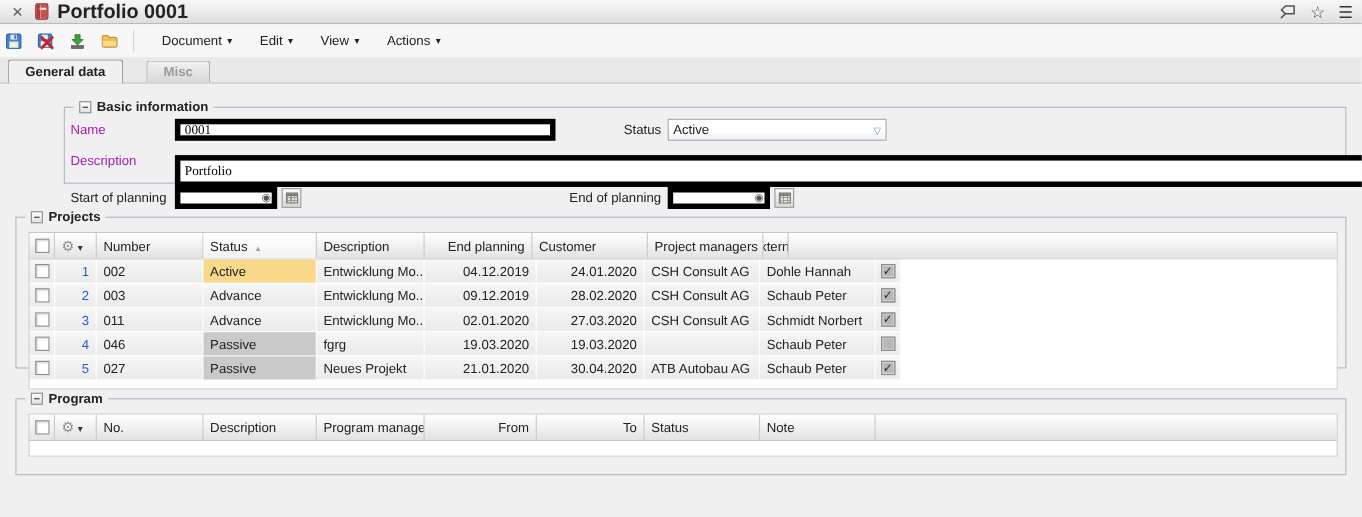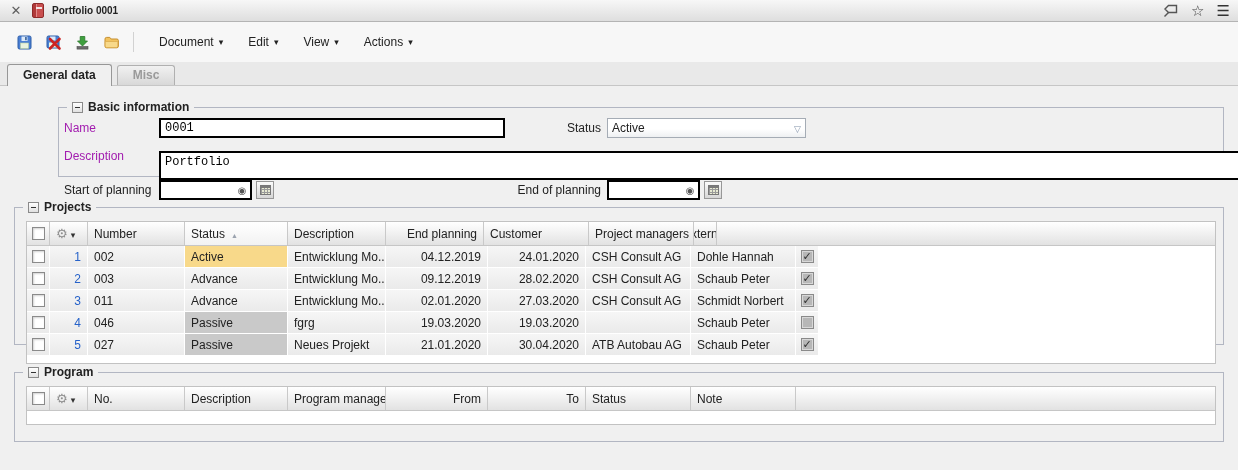--- a/index.html
+++ b/index.html
@@ -13,34 +13,34 @@
   
   .titlebar {
     height:22px; padding:0 8px; display:flex; align-items:center; gap:8px;
     background:linear-gradient(#f7f7f7,#dedede); border-bottom:1px solid #b4b4b4;
   }
   .close-icon { width:16px; height:16px; display:flex; align-items:center; justify-content:center; cursor:default; }
   .close-icon::before { content:"✕"; font-size:13px; font-weight:bold; color:#5f5f5f; }
   .doc-icon { position:relative; width:12px; height:15px; border:1px solid #8e2a2a; border-radius:2px;
     background:linear-gradient(to right,#b03a3a 0 3px,#e08a8a 3px 4px,#c94f4f 4px); }
   .doc-icon::after { content:""; position:absolute; left:3px; right:1px; top:3px; height:2px; background:#f3e4e4; }
-  .win-title { font-weight:bold; font-size:10px; }
+  .win-title { font-weight:bold; font-size:18px; }
   .tb-right { margin-left:auto; display:flex; align-items:center; gap:12px; }
   .star-icon::before { content:"☆"; font-size:15px; color:#444; }
   .menu-icon::before { content:"☰"; font-size:15px; color:#333; }
 
   
-  .toolbar { height:40px; display:flex; align-items:center; padding:0 13px; gap:7px; background:#f7f7f7; }
+  .toolbar { height:30px; display:flex; align-items:center; padding:0 1px; gap:7px; background:#f7f7f7; }
   .tool-btn { width:22px; height:22px; display:flex; align-items:center; justify-content:center; border:1px solid transparent; border-radius:2px; }
   .tb-sep { width:1px; height:20px; background:#d2d2d2; margin:0 9px 0 4px; }
   .menu-item { padding:3px 9px; cursor:default; }
   .menu-item::after { content:"▾"; font-size:9px; color:#222; margin-left:5px; position:relative; top:-1px; }
 
   
-  .tabstrip { height:24px; background:#e9e9e9; border-bottom:1px solid #c6c6c6; display:flex; align-items:flex-end; padding-left:7px; gap:5px; }
+  .tabstrip { height:24px; background:#e9e9e9; border-bottom:1px solid #c6c6c6; display:flex; align-items:flex-end; padding-left:7px; gap:21px; }
   .tab { height:20px; line-height:19px; padding:0 15px; font-weight:bold; color:#9a9a9a;
     border:1px solid #b0b0b0; border-bottom:none; border-radius:3px 3px 0 0;
     background:linear-gradient(#f1f1f1,#d8d8d8); }
   .tab.active { height:22px; line-height:21px; margin-bottom:-1px; color:#222;
     border-color:#979797; background:#f0f0f0; }
 
   
   .content { padding:0 14px; }
   .panel { position:relative; border:1px solid #b2b6c2; }
   .panel-legend { position:absolute; top:-8px; left:8px; height:14px; padding:0 5px;
@@ -49,22 +49,22 @@
     display:flex; align-items:center; justify-content:center; }
   .collapse-box::before { content:""; width:5px; height:1px; background:#333; }
   #panel-basic    { margin-top:21px; height:70px;margin-left:44px; }
   #panel-projects { margin-top:30px; height:138px; }
   #panel-program  { margin-top:27px; height:70px; }
 
   
   .fld-label { position:absolute; height:20px; line-height:20px; }
   .req { color:#a21caf; }
   .lbl-right { text-align:right; }
-  .txt { position:absolute; height:20px; border:2px solid #000000; background:#fff; padding:0 4px;
-    font-family:Liberation Mono, monospace; font-size:12px; color:#000; }
+  .txt { position:absolute; height:20px; border:5px solid #000000; background:#fff; padding:0 4px;
+    font-family:Liberation Serif, serif; font-size:12px; color:#000; }
   textarea.txt { resize:none; padding:2px 4px; overflow:hidden; }
   .select { position:absolute; height:20px; border:1px solid #a5acb5; padding:0 4px;
     background:linear-gradient(#ffffff 55%,#eef0f2); display:flex; align-items:center; }
   .select-arrow { margin-left:auto; }
   .select-arrow::before { content:"▽"; font-size:9px; color:#8494aa; }
   .radio-glyph { position:absolute; width:12px; height:12px; display:flex; align-items:center; justify-content:center; }
   .radio-glyph::before { content:"◉"; font-size:10px; color:#555; }
   .cal-btn { position:absolute; width:18px; height:18px; border:1px solid #979797;
     background:linear-gradient(#fbfbfb,#d6d6d6); display:flex; align-items:center; justify-content:center; }
   .cal-glyph { width:11px; height:10px; border:1px solid #777; background-color:#e7ead2;

